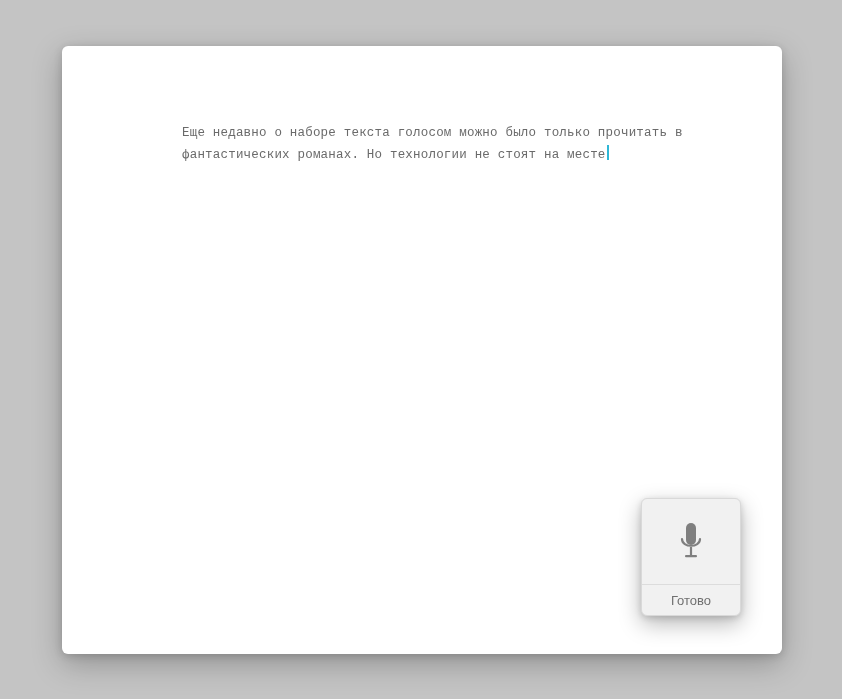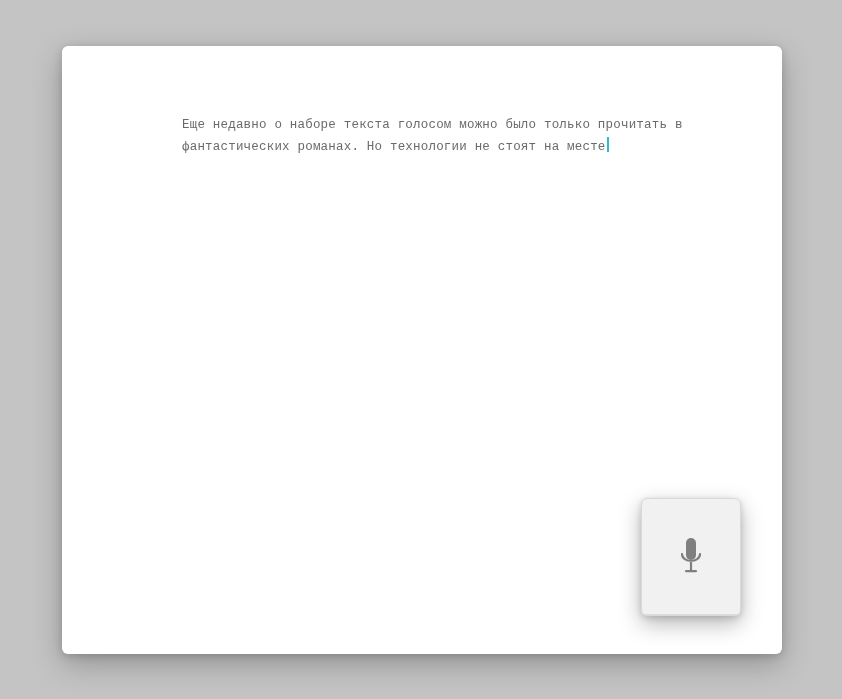--- a/index.html
+++ b/index.html
@@ -25,20 +25,21 @@
       height: 608px;
       background: #ffffff;
       border-radius: 6px;
       box-shadow: 0 10px 30px rgba(0,0,0,0.25), 0 2px 8px rgba(0,0,0,0.15);
     }
     
     .document-content {
       padding-top: 68px;
       padding-left: 120px;
       padding-right: 60px;
+      margin-top: 8px;
     }
     
     .document-text {
       font-family: "Courier New", Courier, monospace;
       font-size: 12.5px;
       color: #6a6a6a;
       line-height: 22px;
       letter-spacing: 0.2px;
       white-space: normal;
     }
@@ -127,13 +128,16 @@
 <div class="dictation-popup">
   <div class="mic-area">
     <svg class="mic-icon" viewBox="0 0 28 42">
       <rect class="mic-capsule" x="9" y="2" width="10" height="22" rx="5" ry="5"></rect>
       <path class="mic-stand" d="M 5 18 C 5 27, 23 27, 23 18"></path>
       <rect class="mic-base" x="12.9" y="26" width="2.2" height="9"></rect>
       <rect class="mic-base" x="8" y="34" width="12" height="2.2" rx="1"></rect>
     </svg>
   </div>
   <div class="divider"></div>
+  <div class="done-button">
+    <span>Готово</span>
+  </div>
 </div>
 
 </body></html>

